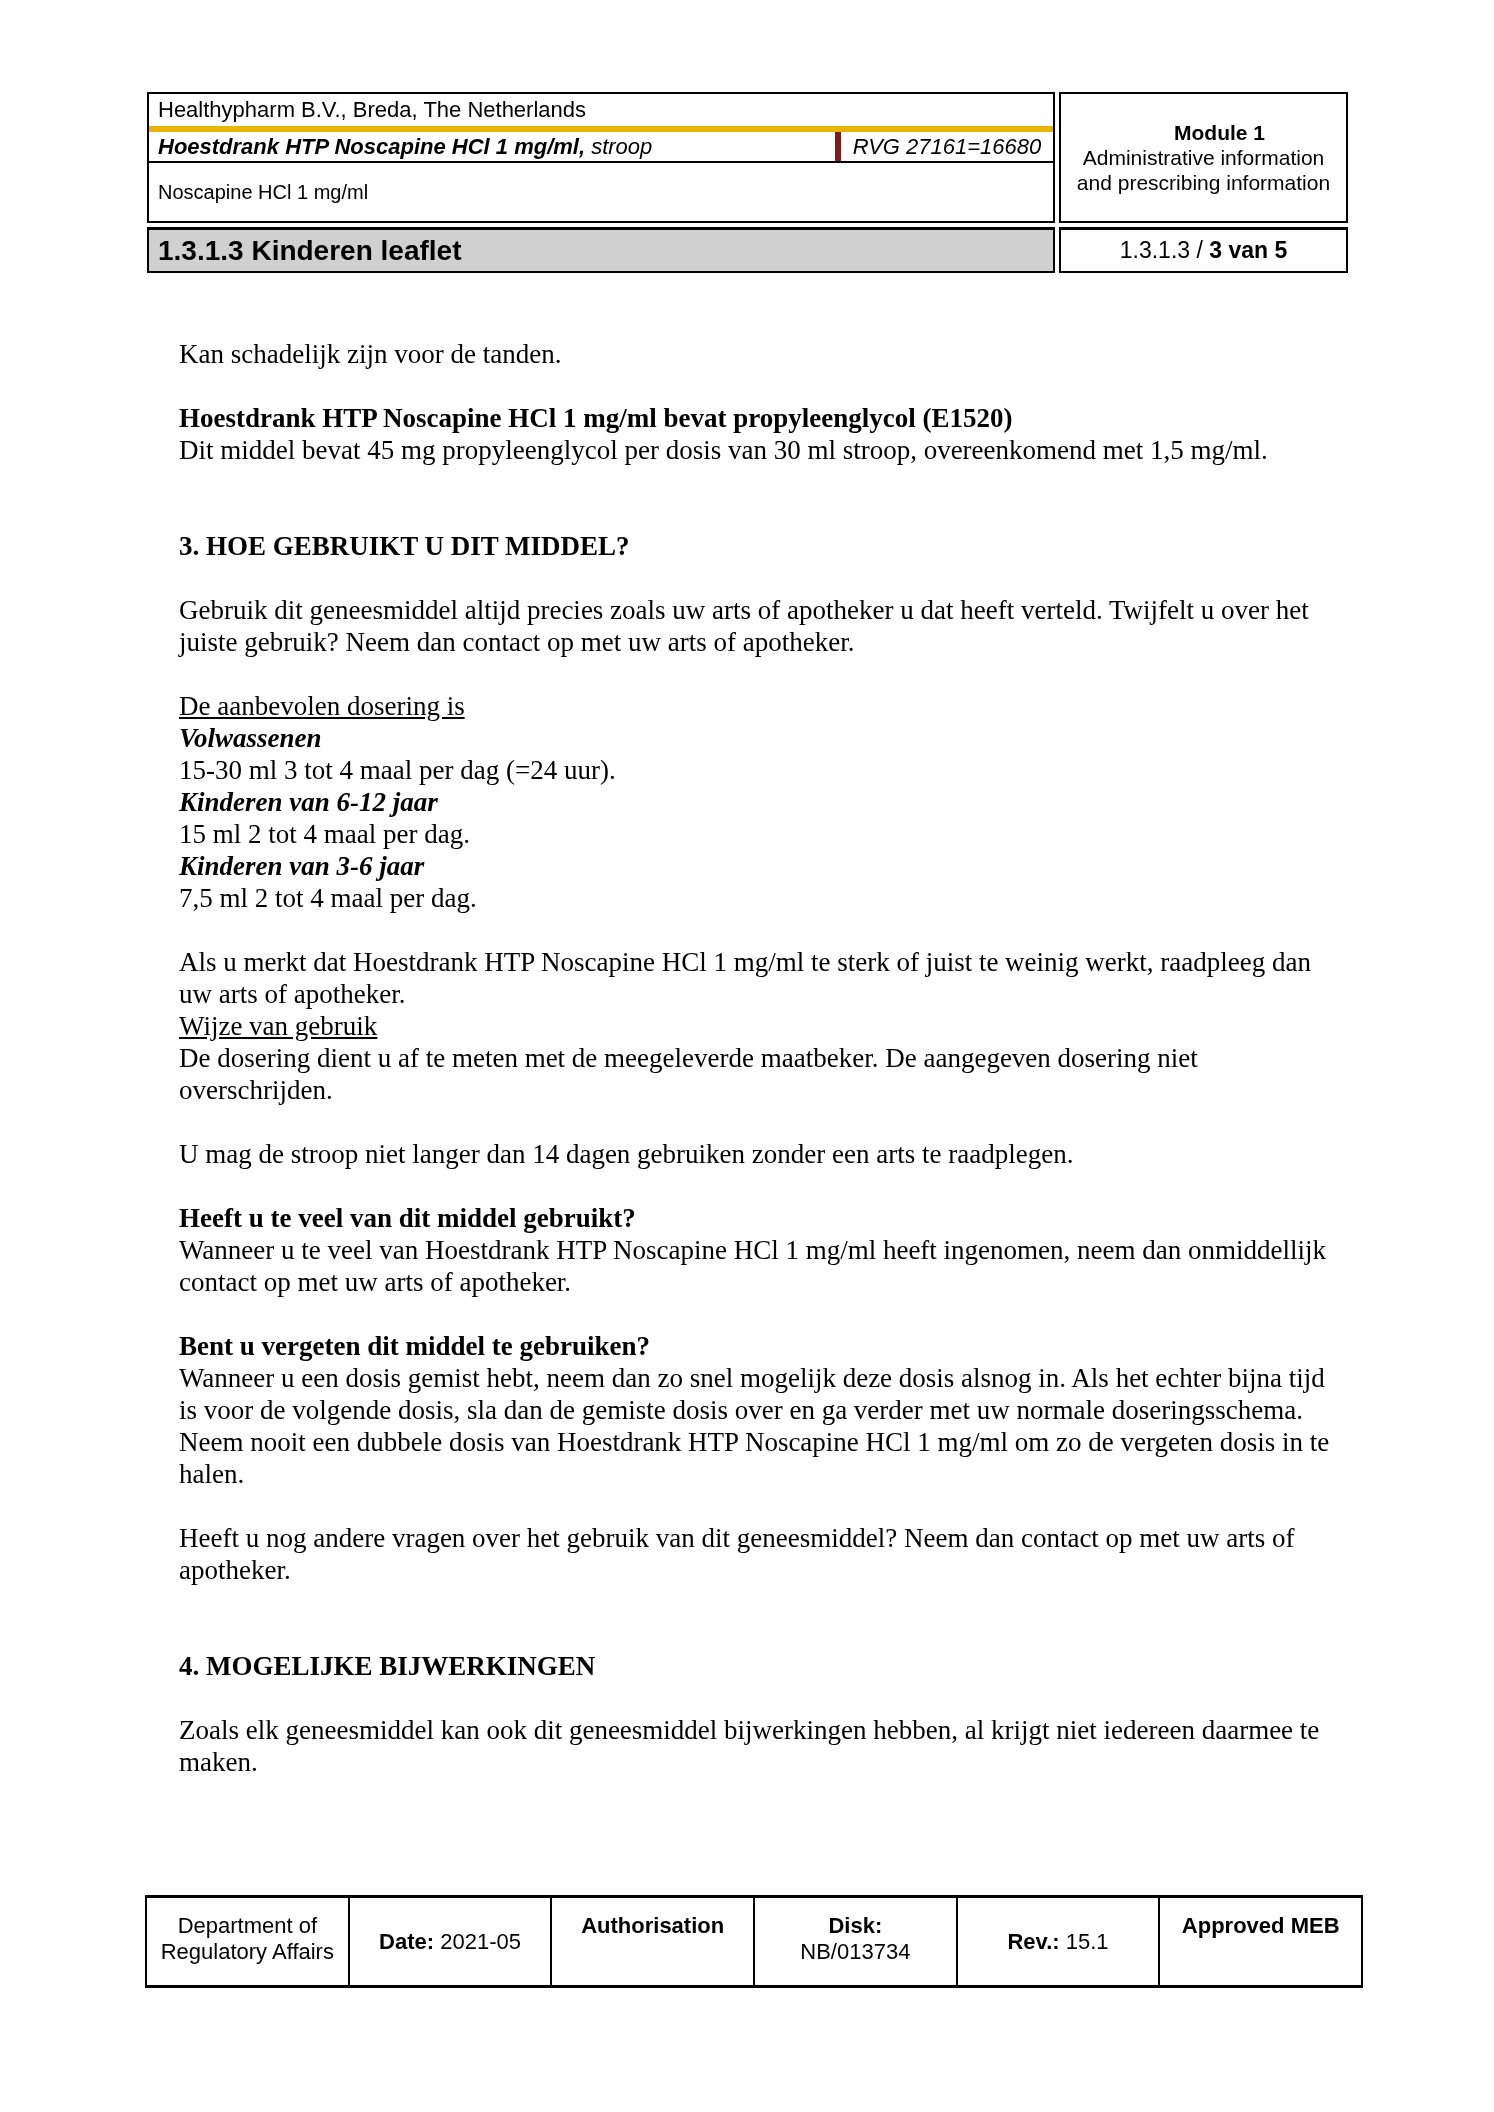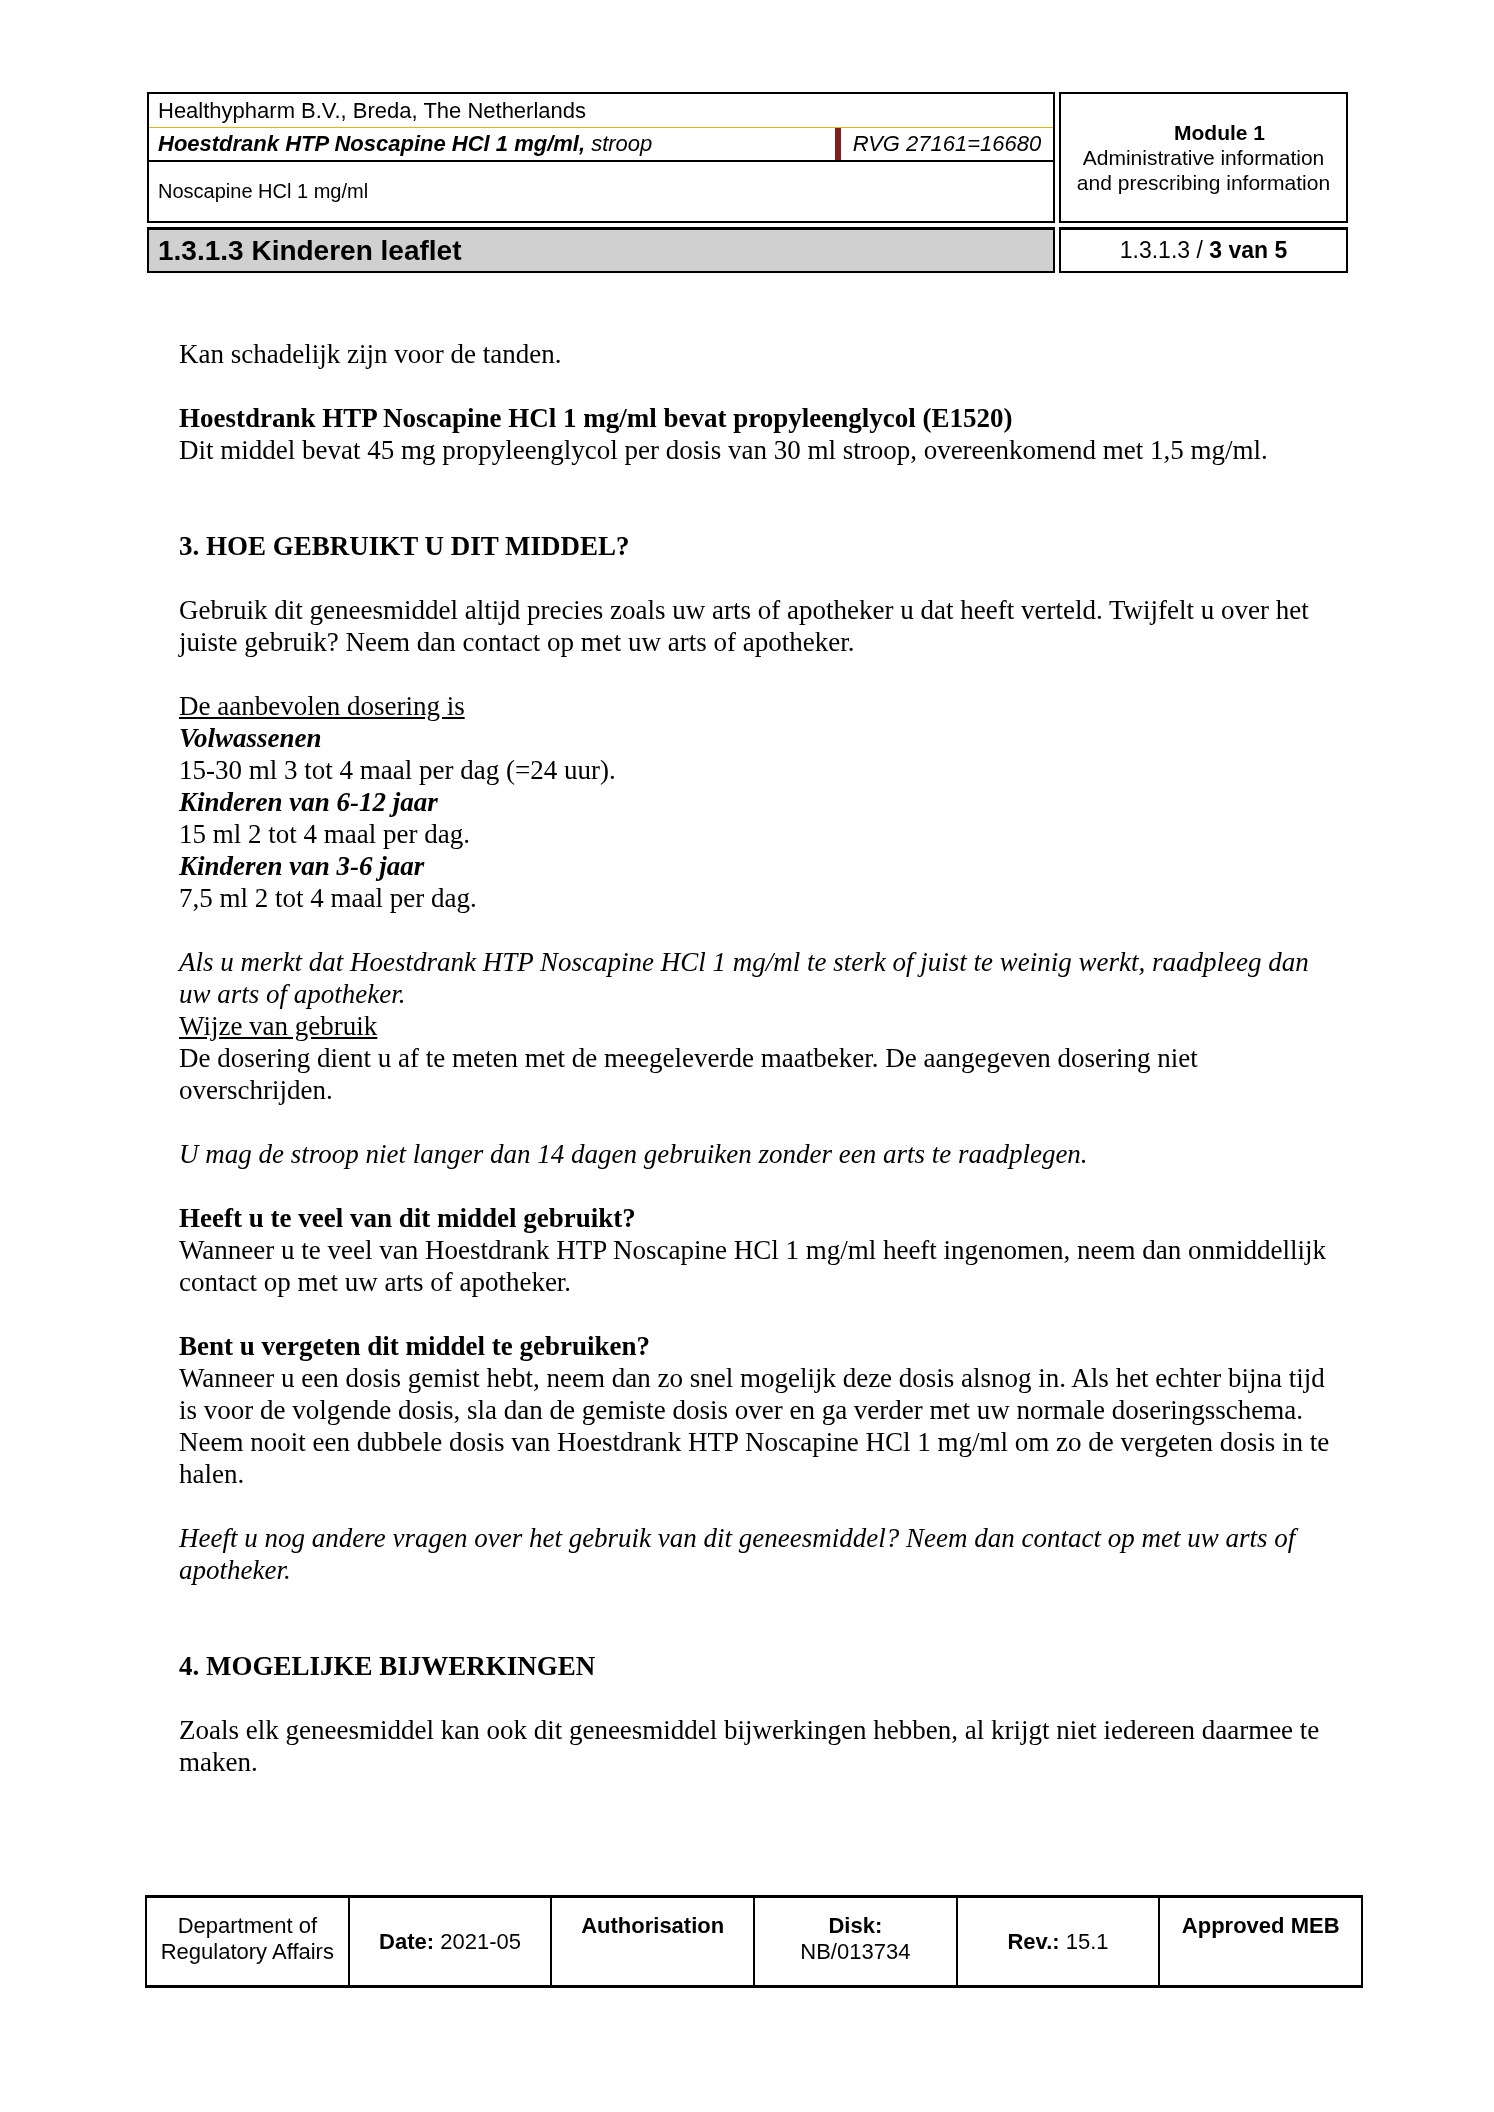--- a/index.html
+++ b/index.html
@@ -16,21 +16,21 @@
 
   
   .header { position:absolute; left:147px; top:92px; width:1201px; display:flex; gap:4px; }
   .h-left  { width:908px; display:flex; flex-direction:column; }
   .h-right { flex:1; display:flex; flex-direction:column; }
 
   .h-top-left {
     height:131px; border:2px solid #000;
     display:flex; flex-direction:column;
   }
-  .h-row1 { flex:1.02; border-bottom:1px solid #eab308; display:flex; align-items:center; padding:0 9px; font-size:22px; }
+  .h-row1 { flex:1.02; border-bottom:6px solid #eab308; display:flex; align-items:center; padding:0 9px; font-size:22px; }
   .h-row2 { flex:0.96; border-bottom:2px solid #000; display:flex; font-size:22px; font-style:italic; }
   .h-product { flex:1; display:flex; align-items:center; padding:0 9px; white-space:pre; }
   .h-product .b { font-weight:bold; }
   .h-rvg { width:218px; border-left:6px solid #7f1d1d; display:flex; align-items:center; justify-content:center; }
   .h-row3 { flex:1.08; display:flex; align-items:center; padding:12px 9px; font-size:20px; }
 
   .h-top-right {
     height:131px; border:2px solid #000;
     display:flex; flex-direction:column; justify-content:center; align-items:center;
     text-align:center; font-size:21px; line-height:25px;
@@ -54,21 +54,21 @@
 
   
   .body-text {
     position:absolute; left:179px; top:306px; width:1167px;
     font-family:"Liberation Serif", serif;
     font-size:27px; line-height:32px;
     text-align:left;
   }
   .seg-bold       { font-weight:bold; }
   .seg-heading    { font-weight:bold; }
-  .seg-italic     { font-style:italic; }
+  .seg-italic     { }
   .seg-bolditalic { font-weight:bold; font-style:italic; }
   .seg-underline  { text-decoration:underline; }
 
   
   .footer {
     position:absolute; left:145px; top:1895px; width:1218px; height:93px;
     border:2px solid #000; border-top-width:3px; border-bottom-width:3px;
     display:flex;
     font-size:22px; line-height:26px;
   }

